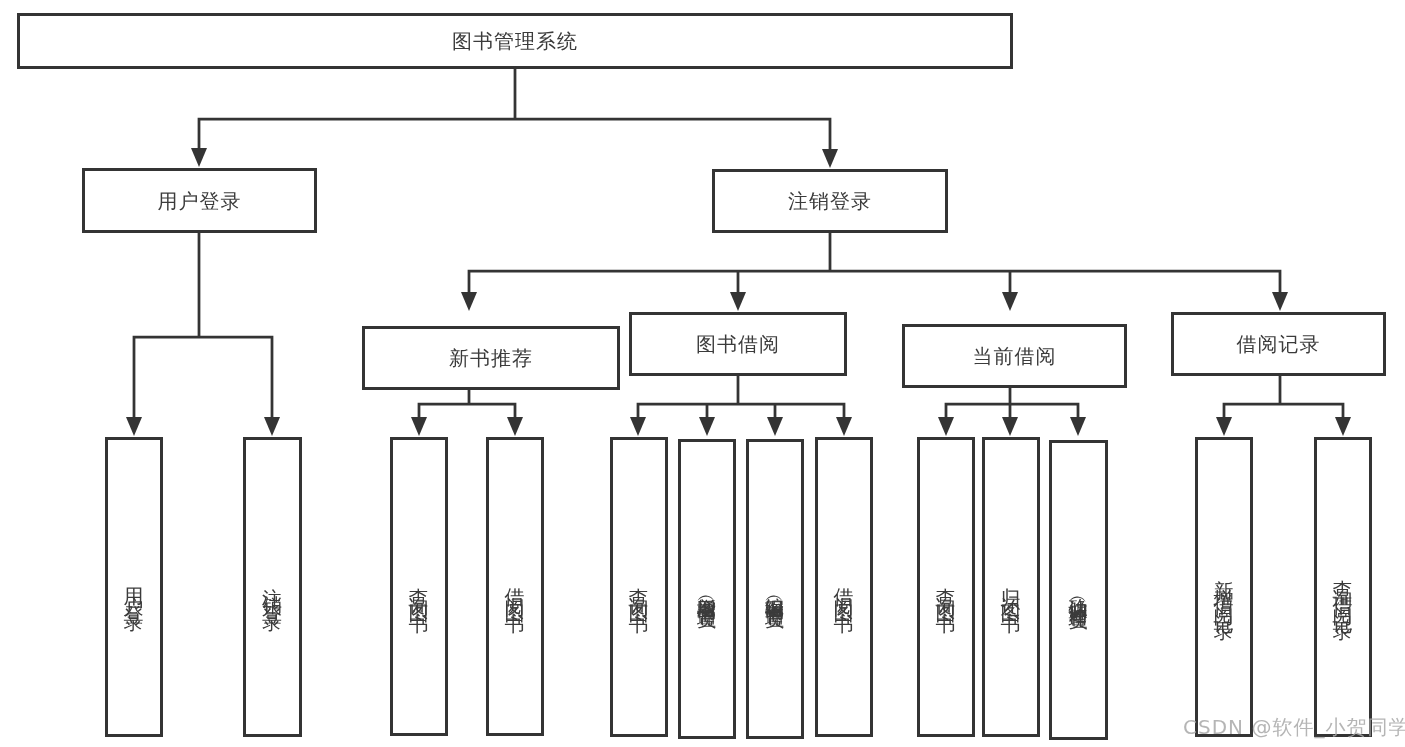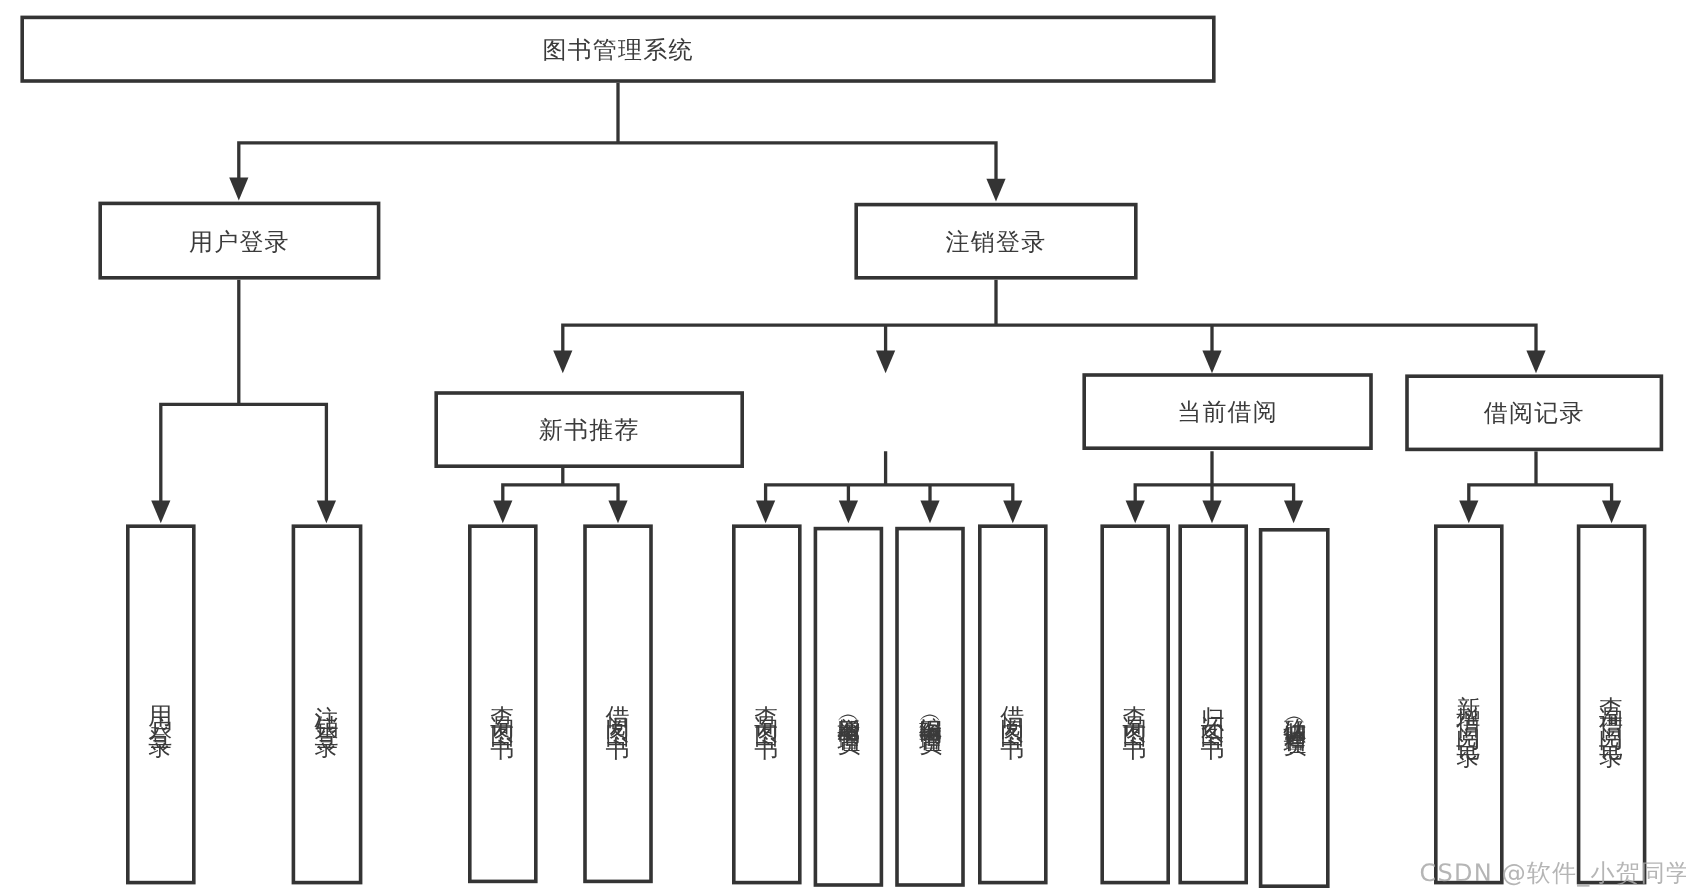--- a/index.html
+++ b/index.html
@@ -85,21 +85,22 @@
       <polygon points="1335,417 1351,417 1343,436"></polygon>
     </g>
   </svg>
 
   <div class="box hbox" style="left:17px;top:13px;width:996px;height:56px">图书管理系统</div>
 
   <div class="box hbox" style="left:82px;top:168px;width:235px;height:65px">用户登录</div>
   <div class="box hbox" style="left:712px;top:169px;width:236px;height:64px">注销登录</div>
 
   <div class="box hbox" style="left:362px;top:326px;width:258px;height:64px">新书推荐</div>
-  <div class="box hbox" style="left:902px;top:311px;width:242px;height:64px">当前借阅</div>
+  <div class="box hbox" style="left:629px;top:312px;width:218px;height:64px">图书借阅</div>
+  <div class="box hbox" style="left:902px;top:324px;width:225px;height:64px">当前借阅</div>
   <div class="box hbox" style="left:1171px;top:312px;width:215px;height:64px">借阅记录</div>
 
   <div class="box vbox" style="left:105px;top:437px;width:58px;height:300px">用户登录</div>
   <div class="box vbox" style="left:243px;top:437px;width:59px;height:300px">注销登录</div>
 
   <div class="box vbox" style="left:390px;top:437px;width:58px;height:299px">查询图书</div>
   <div class="box vbox" style="left:486px;top:437px;width:58px;height:299px">借阅图书</div>
 
   <div class="box vbox" style="left:610px;top:437px;width:58px;height:300px">查询图书</div>
   <div class="box vbox long" style="left:678px;top:439px;width:58px;height:300px">新增图书（管理员）</div>

